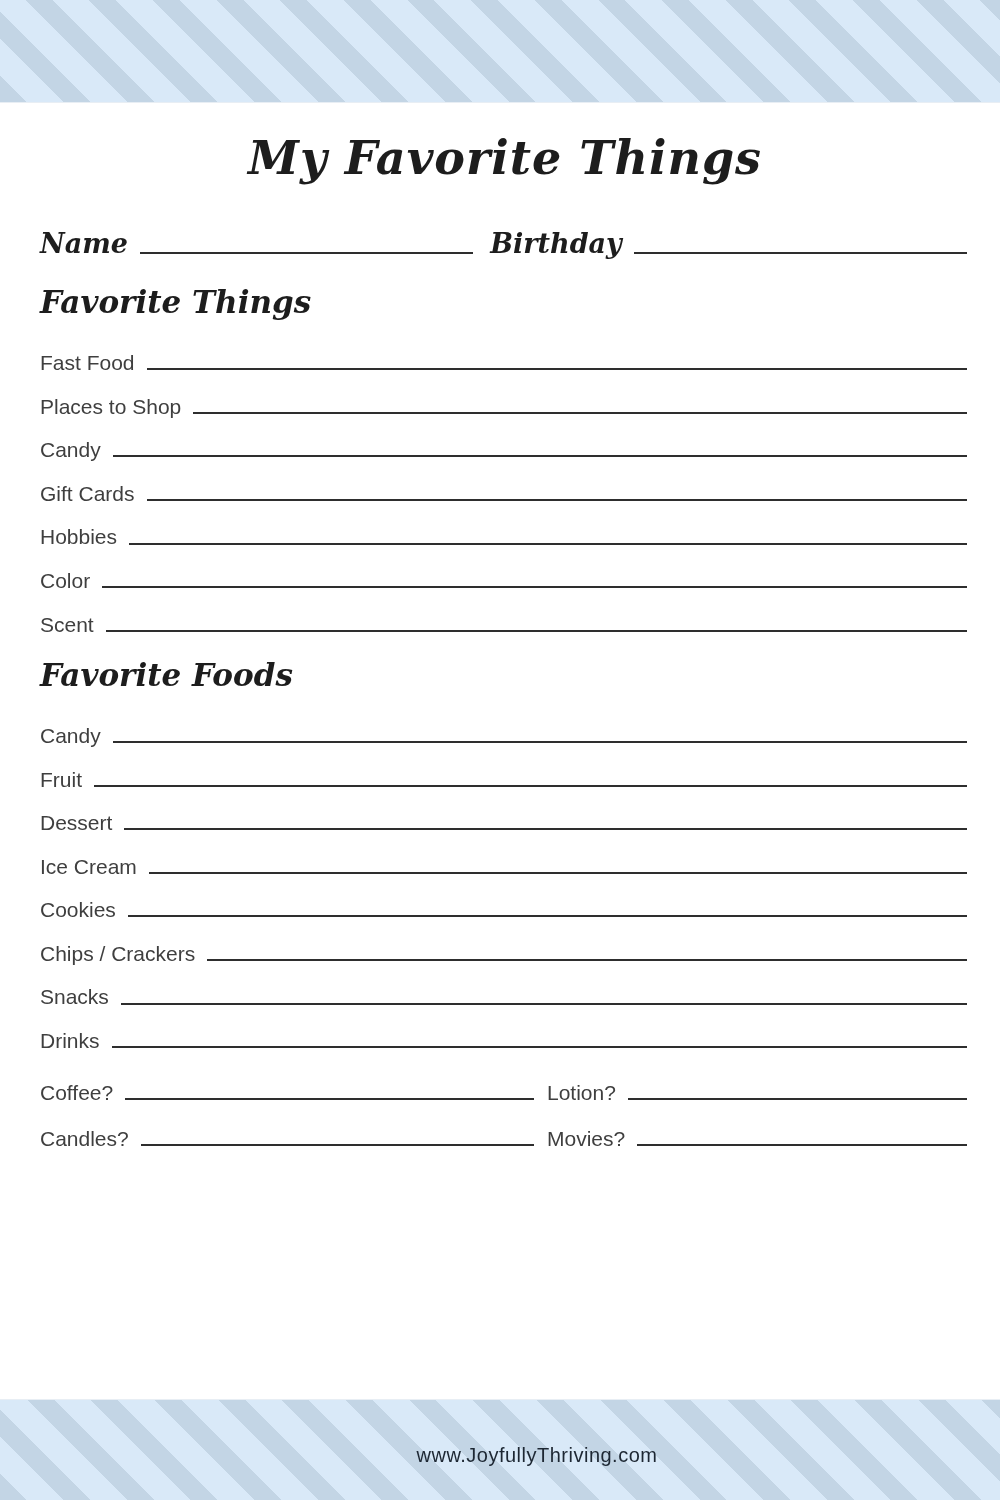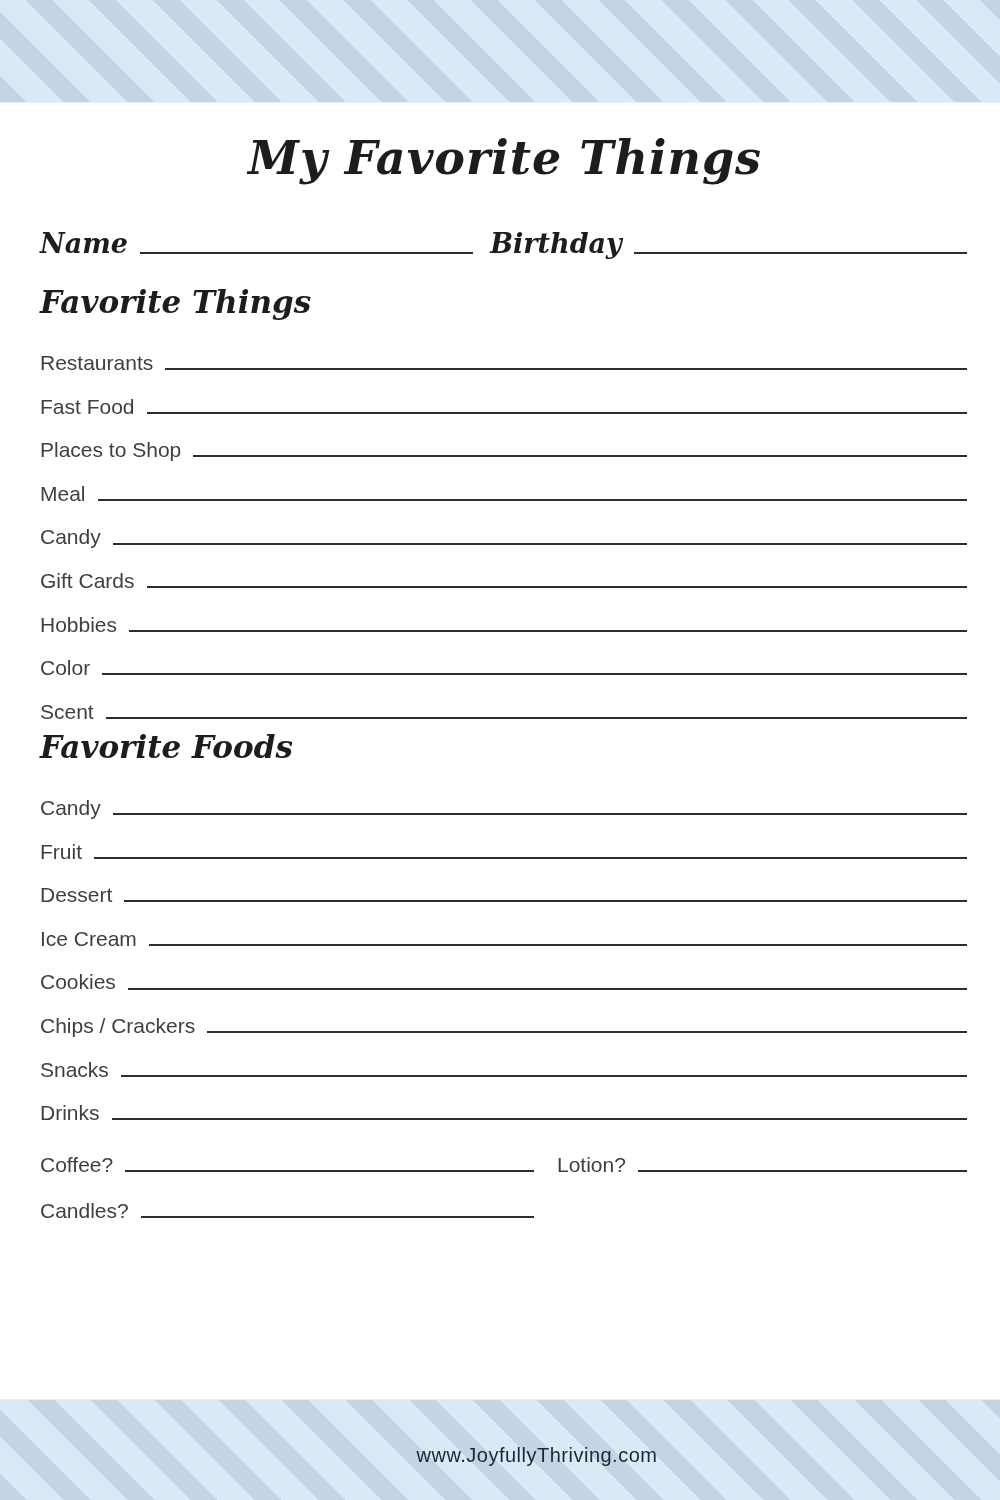--- a/index.html
+++ b/index.html
@@ -53,21 +53,21 @@
     text-align: center;
     font-size: 46px;
     line-height: 1.3;
     letter-spacing: 1px;
   }
   .heading {
     margin: 24px 0 0 0;
     font-size: 31px;
     line-height: 1.25;
   }
-  .heading.foods { margin-top: 4px; }
+  .heading.foods { margin-top: 19px; }
   .heading.yesno { margin-top: 18px; }
 
   .name-row {
     margin-top: 30px;
     height: 40px;
     display: flex;
     align-items: flex-end;
   }
   .script-label { font-size: 27px; line-height: 1.1; }
   .pad-left { margin-left: 14px; }
@@ -96,21 +96,21 @@
   .pair-row {
     display: flex;
     align-items: flex-end;
     height: 46px;
   }
   .pair-col {
     display: flex;
     align-items: flex-end;
   }
   .pair-col.left { width: 497px; }
-  .pair-col.right { flex: 1; margin-left: 20px; }
+  .pair-col.right { flex: 1; margin-left: 10px; }
 
   .full-row {
     display: flex;
     align-items: flex-end;
     height: 46px;
   }
 </style>
 </head>
 <body>
 
@@ -126,33 +126,25 @@
       <span class="script script-label">Name</span>
       <span class="blank"></span>
       <span class="script script-label pad-left">Birthday</span>
       <span class="blank"></span>
     </div>
 
     <h2 class="script heading">Favorite Things</h2>
 
     <div class="items">
       <div class="item-row">
-        <span class="label">Restaurants</span>
-        <span class="blank"></span>
-      </div>
-      <div class="item-row">
         <span class="label">Fast Food</span>
         <span class="blank"></span>
       </div>
       <div class="item-row">
         <span class="label">Places to Shop</span>
-        <span class="blank"></span>
-      </div>
-      <div class="item-row">
-        <span class="label">Meal</span>
         <span class="blank"></span>
       </div>
       <div class="item-row">
         <span class="label">Candy</span>
         <span class="blank"></span>
       </div>
       <div class="item-row">
         <span class="label">Gift Cards</span>
         <span class="blank"></span>
       </div>
@@ -217,20 +209,24 @@
         <div class="pair-col right">
           <span class="label">Lotion?</span>
           <span class="blank"></span>
         </div>
       </div>
       <div class="pair-row">
         <div class="pair-col left">
           <span class="label">Candles?</span>
           <span class="blank"></span>
         </div>
+        <div class="pair-col right">
+          <span class="label">Movies?</span>
+          <span class="blank"></span>
+        </div>
       </div>
     </div>
 
   </div>
 
   <div class="banner banner-bottom">
     <span class="url">www.JoyfullyThriving.com</span>
   </div>
 
 </div>

